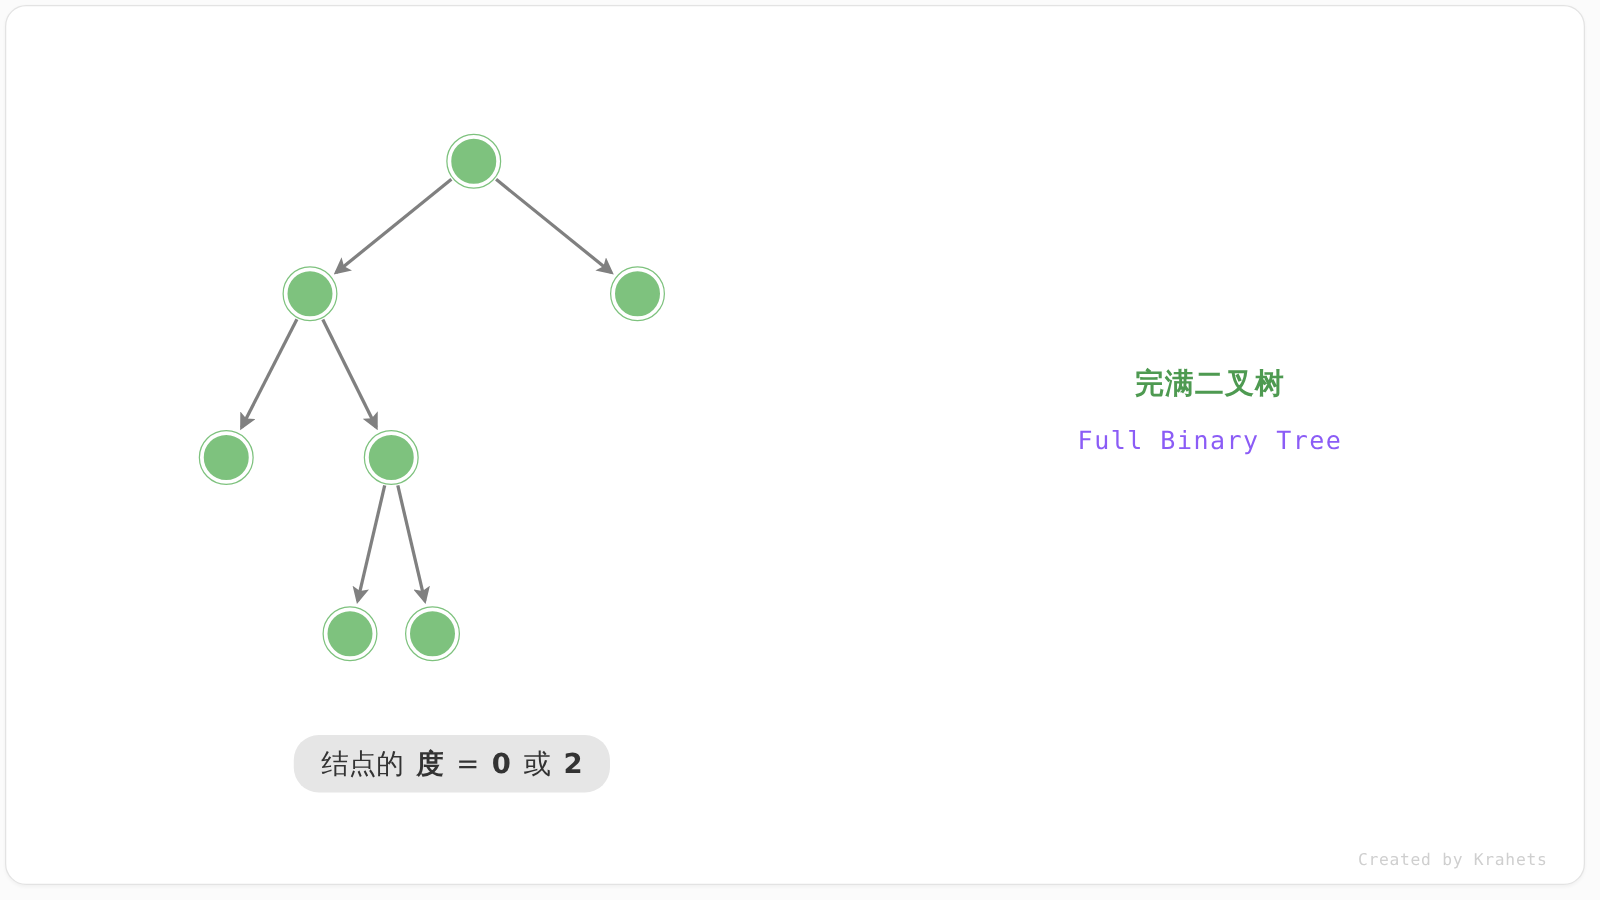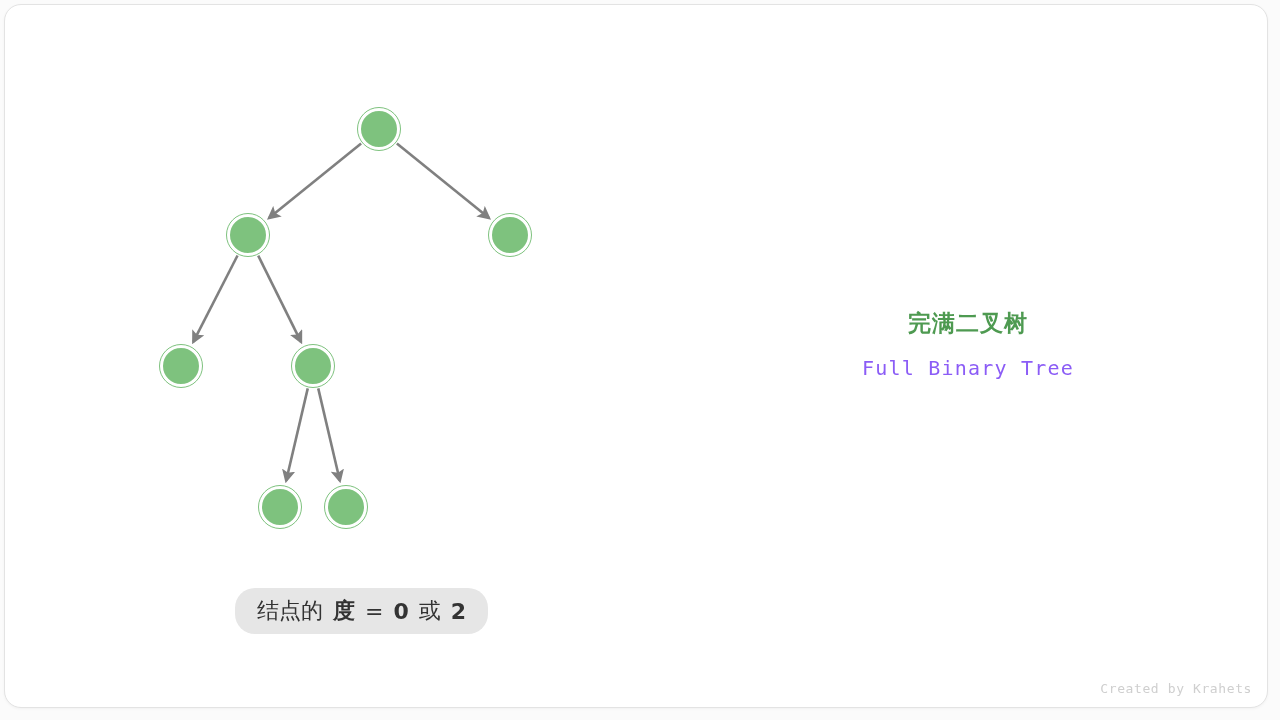--- a/index.html
+++ b/index.html
@@ -50,21 +50,20 @@
     outline: 1.5px solid #7ec27e;
     outline-offset: 0px;
   }
   
   #label-block {
     position: absolute;
     left: 768px;
     top: 292px;
     width: 400px;
     text-align: center;
-    margin-top: 16px;
   }
   #title-cn {
     font-family: "DejaVu Sans", "Liberation Sans", sans-serif;
     font-size: 23px;
     font-weight: bold;
     color: #4e9a51;
     letter-spacing: 1px;
     line-height: 30px;
   }
   #title-en {
@@ -92,21 +91,21 @@
     font-size: 22px;
     color: #333333;
     white-space: nowrap;
   }
   #caption-chip .seg { display: inline-block; }
   #caption-chip .bold { font-weight: bold; }
   #caption-chip .sp { display: inline-block; width: 10px; }
   
   #credit {
     position: absolute;
-    right: 28px;
+    right: 42px;
     bottom: 24px;
     font-family: "DejaVu Sans Mono", "Liberation Mono", monospace;
     font-size: 13px;
     color: #cfcfcf;
     letter-spacing: 0.6px;
   }
 </style>
 </head>
 <body>
 

